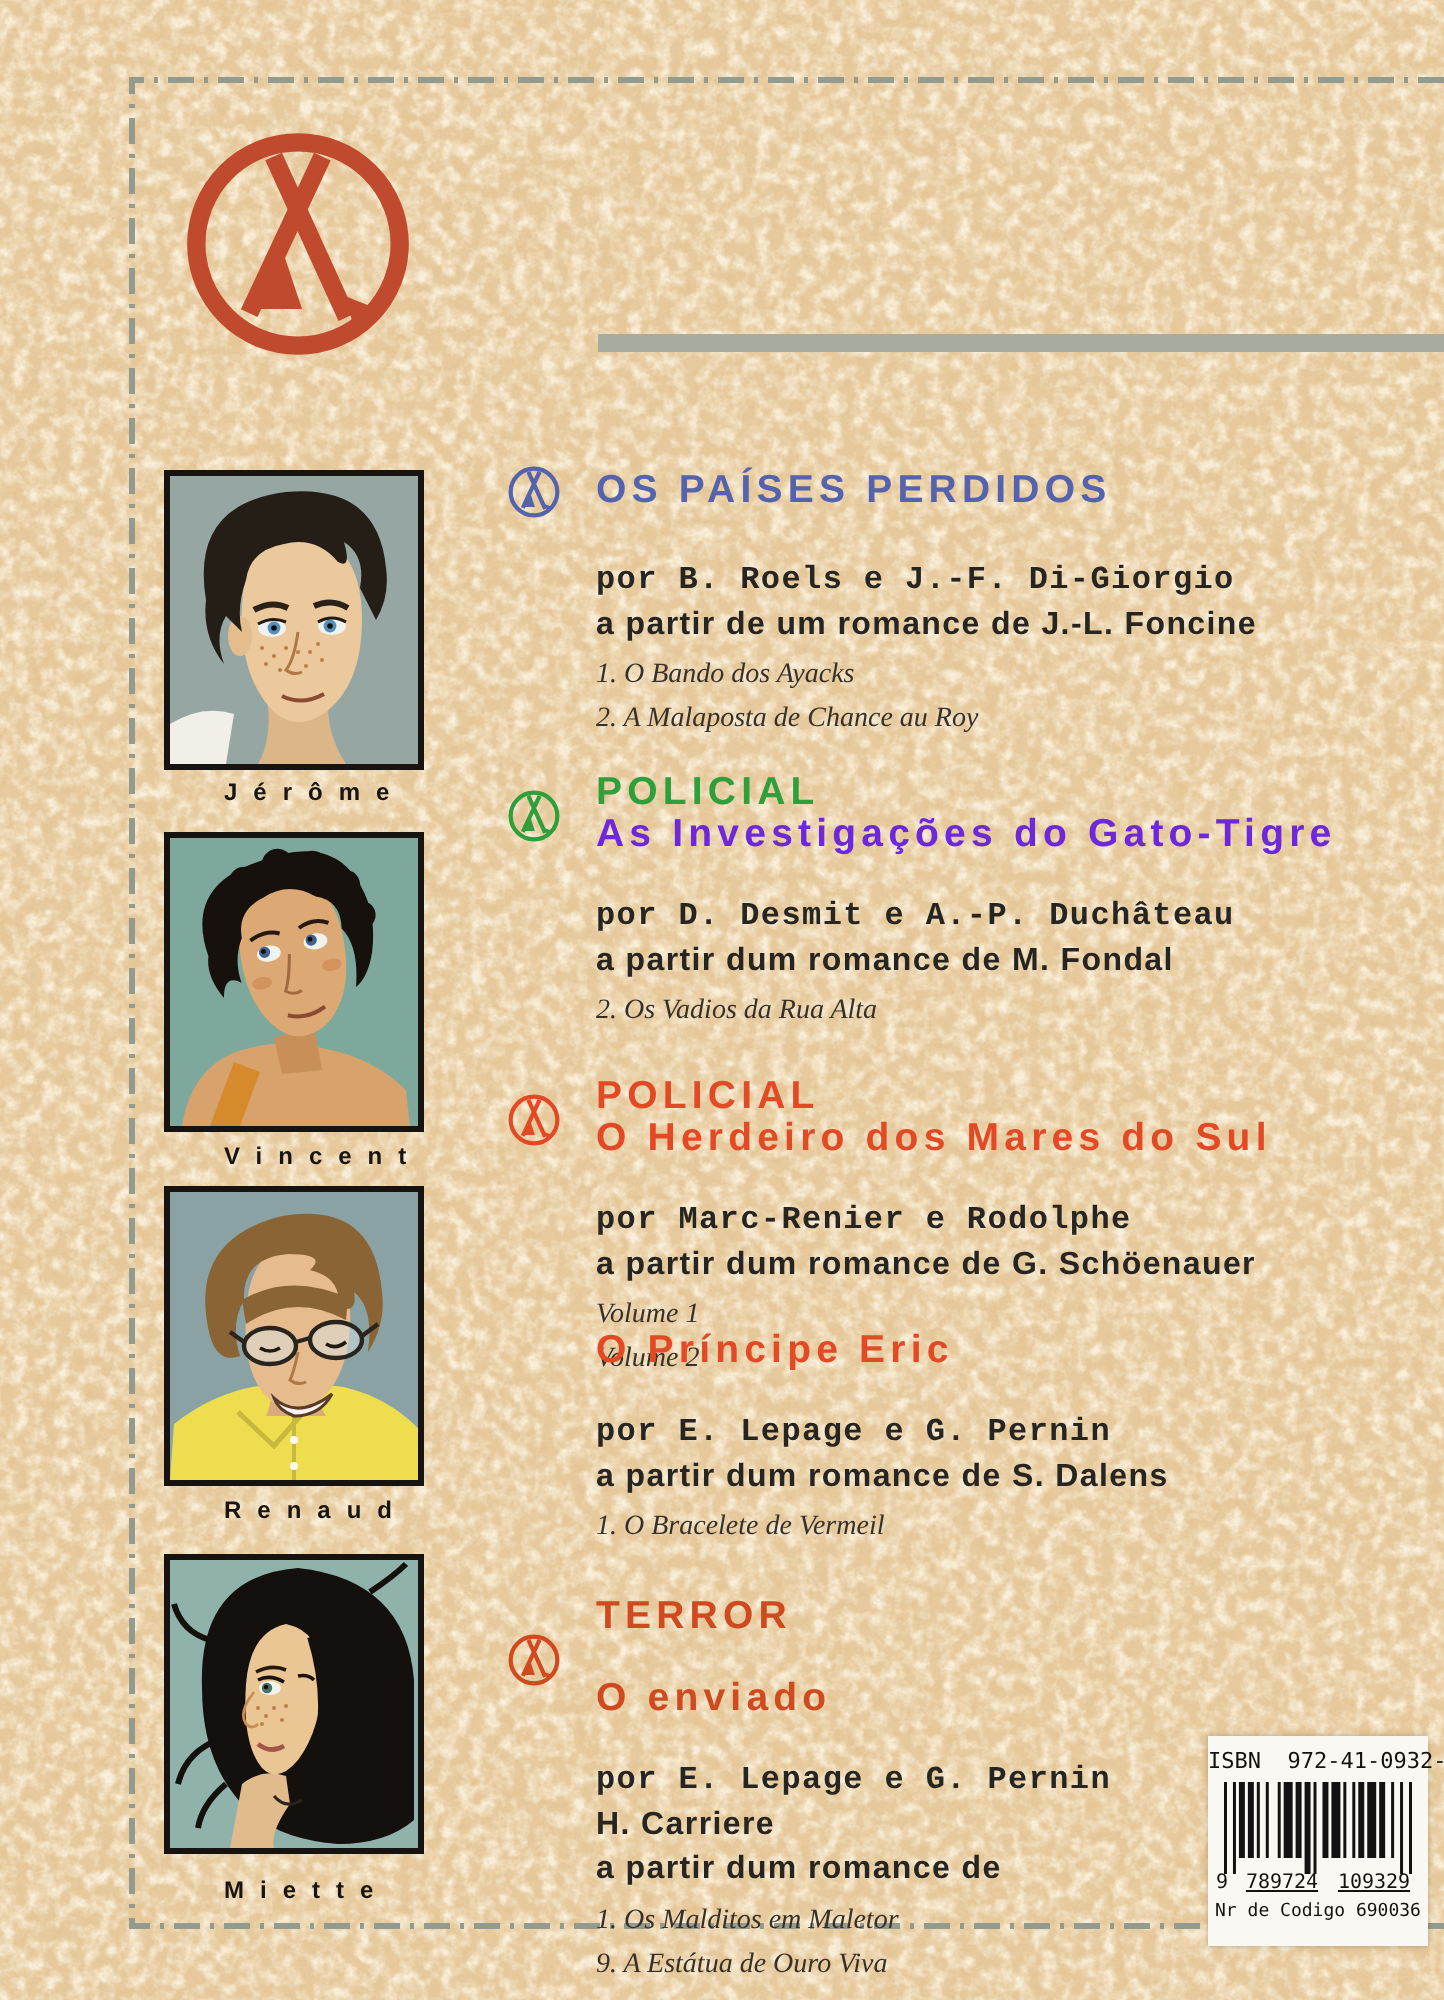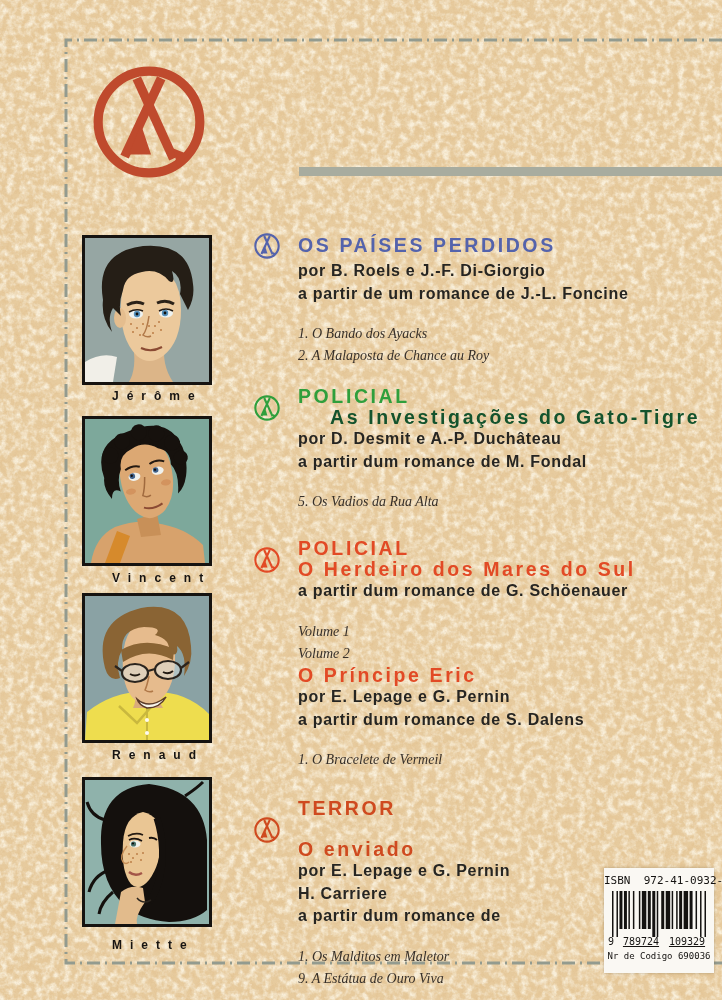--- a/index.html
+++ b/index.html
@@ -25,22 +25,22 @@
   
   .section{position:absolute;left:253px;width:470px;z-index:2;}
   .section.no-icon{left:298px;}
   .srow{display:flex;align-items:center;}
   .sicon{width:28px;height:28px;flex:0 0 28px;margin-top:1px;margin-right:17px;}
   .genre,.title{font-size:19.5px;line-height:21px;font-weight:bold;letter-spacing:2.6px;
             white-space:nowrap;}
   .meta{font-size:16px;line-height:22.5px;font-weight:bold;letter-spacing:0.7px;
             color:#262522;white-space:nowrap;margin-left:45px;}
   .section.no-icon .meta{margin-left:0;}
-  .meta.first{margin-top:0;}
-  .items{margin-top:18px;}
+  .meta.first{margin-top:19px;font-family:Liberation Mono, monospace;}
+  .items{margin-top:3px;}
   .item{font-family:"Liberation Serif",serif;font-style:italic;font-size:14px;
             line-height:22px;color:#37302a;margin-left:45px;white-space:nowrap;}
   .section.no-icon .item{margin-left:0;}
   .line:empty{display:none;}
 
   
   .barcode-label{position:absolute;left:604px;top:868px;width:110px;height:105px;
             background:#faf8f3;z-index:3;box-shadow:0 0 3px rgba(90,70,40,.35);
             font-family:"DejaVu Sans Mono",monospace;color:#141210;}
   .isbn-line{font-size:11px;text-align:right;white-space:pre;margin-top:6px;letter-spacing:0;}
@@ -237,46 +237,47 @@
         <svg class="tent" viewBox="0 0 120 120">
           <circle cx="60" cy="60" r="50" fill="none" stroke="currentColor" stroke-width="9"></circle>
           <line x1="72" y1="17" x2="36" y2="94" stroke="currentColor" stroke-width="9"></line>
           <line x1="48" y1="17" x2="84" y2="96" stroke="currentColor" stroke-width="9"></line>
           <path d="M52,62 L40,92 L62,92 Z" fill="currentColor"></path>
           <path d="M84,86 L99,92 L88,105 Z" fill="currentColor"></path>
         </svg>
       </div>
       <div>
         <div class="genre line" style="color: rgb(47, 159, 60);">POLICIAL</div>
-        <div class="title line" style="color: #14532d; margin-left: 32px;">As Investigações do Gato-Tigre</div>
+        <div class="title line" style="color: #6d28d9;">As Investigações do Gato-Tigre</div>
       </div>
     </div>
     <div class="meta first line">por D. Desmit e A.-P. Duchâteau</div>
     <div class="meta line">a partir dum romance de M. Fondal</div>
     <div class="items">
-      <div class="item line">5.  Os Vadios da Rua Alta</div>
+      <div class="item line">2.  Os Vadios da Rua Alta</div>
     </div>
   </div>
 
   <div class="section" style="top:538px;">
     <div class="srow">
       <div class="sicon" style="color: rgb(226, 74, 37);">
         <svg class="tent" viewBox="0 0 120 120">
           <circle cx="60" cy="60" r="50" fill="none" stroke="currentColor" stroke-width="9"></circle>
           <line x1="72" y1="17" x2="36" y2="94" stroke="currentColor" stroke-width="9"></line>
           <line x1="48" y1="17" x2="84" y2="96" stroke="currentColor" stroke-width="9"></line>
           <path d="M52,62 L40,92 L62,92 Z" fill="currentColor"></path>
           <path d="M84,86 L99,92 L88,105 Z" fill="currentColor"></path>
         </svg>
       </div>
       <div>
         <div class="genre line" style="color: rgb(226, 74, 37);">POLICIAL</div>
         <div class="title line" style="color: rgb(226, 74, 37);">O Herdeiro dos Mares do Sul</div>
       </div>
     </div>
+    <div class="meta first line">por Marc-Renier e Rodolphe</div>
     <div class="meta line">a partir dum romance de G. Schöenauer</div>
     <div class="items">
       <div class="item line">Volume 1</div>
       <div class="item line">Volume 2</div>
     </div>
   </div>
 
   <div class="section no-icon" style="top:665px;">
     <div class="title line" style="color: rgb(226, 74, 37);">O Príncipe Eric</div>
     <div class="meta first line">por E. Lepage e G. Pernin</div>

